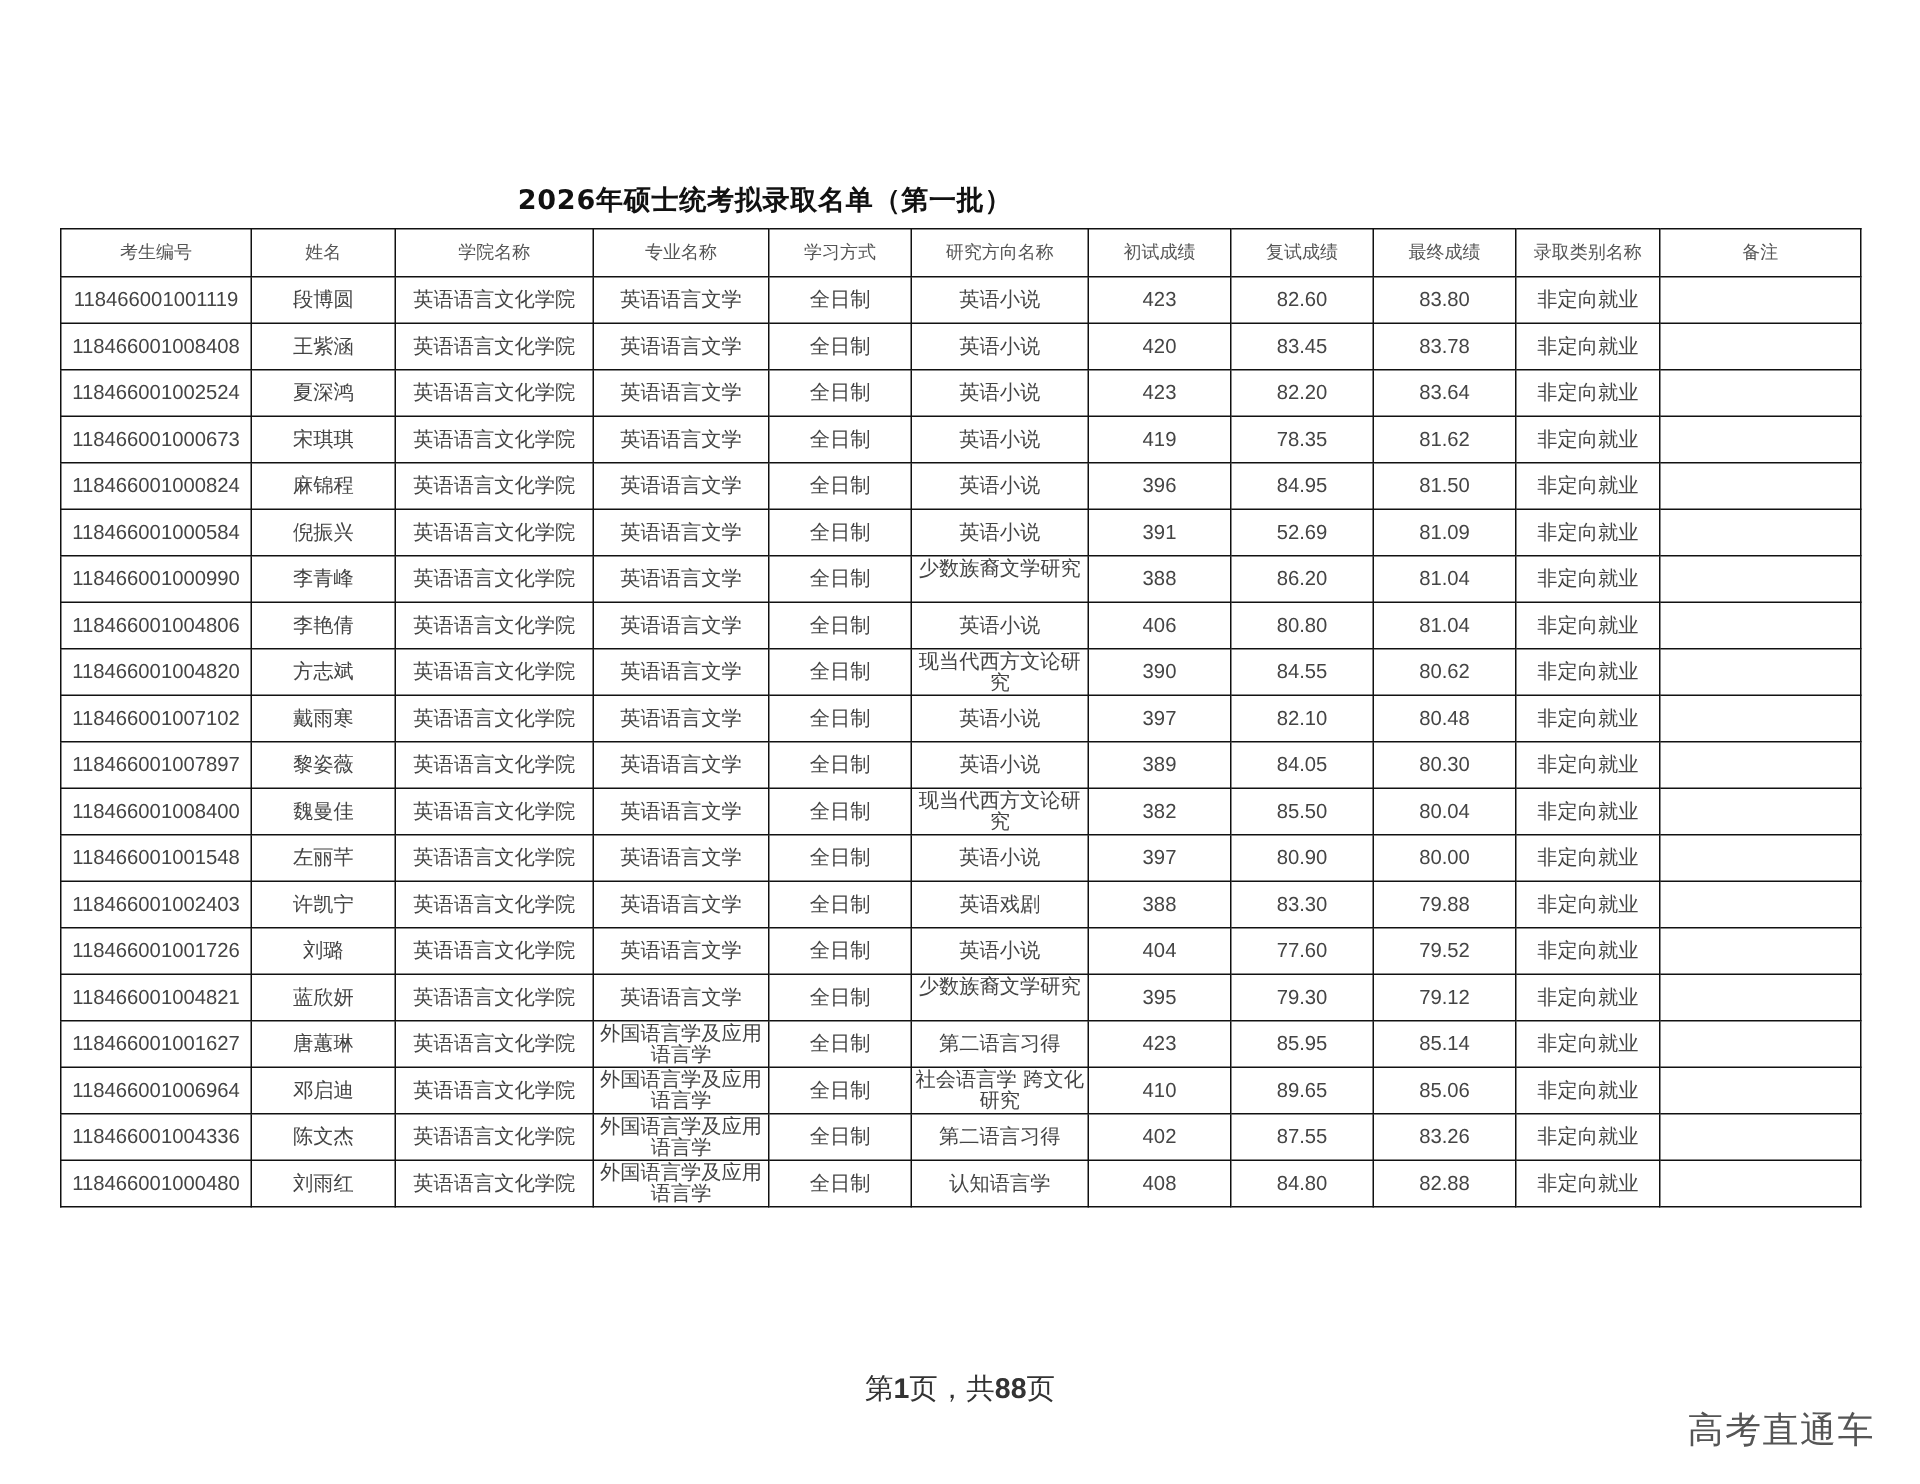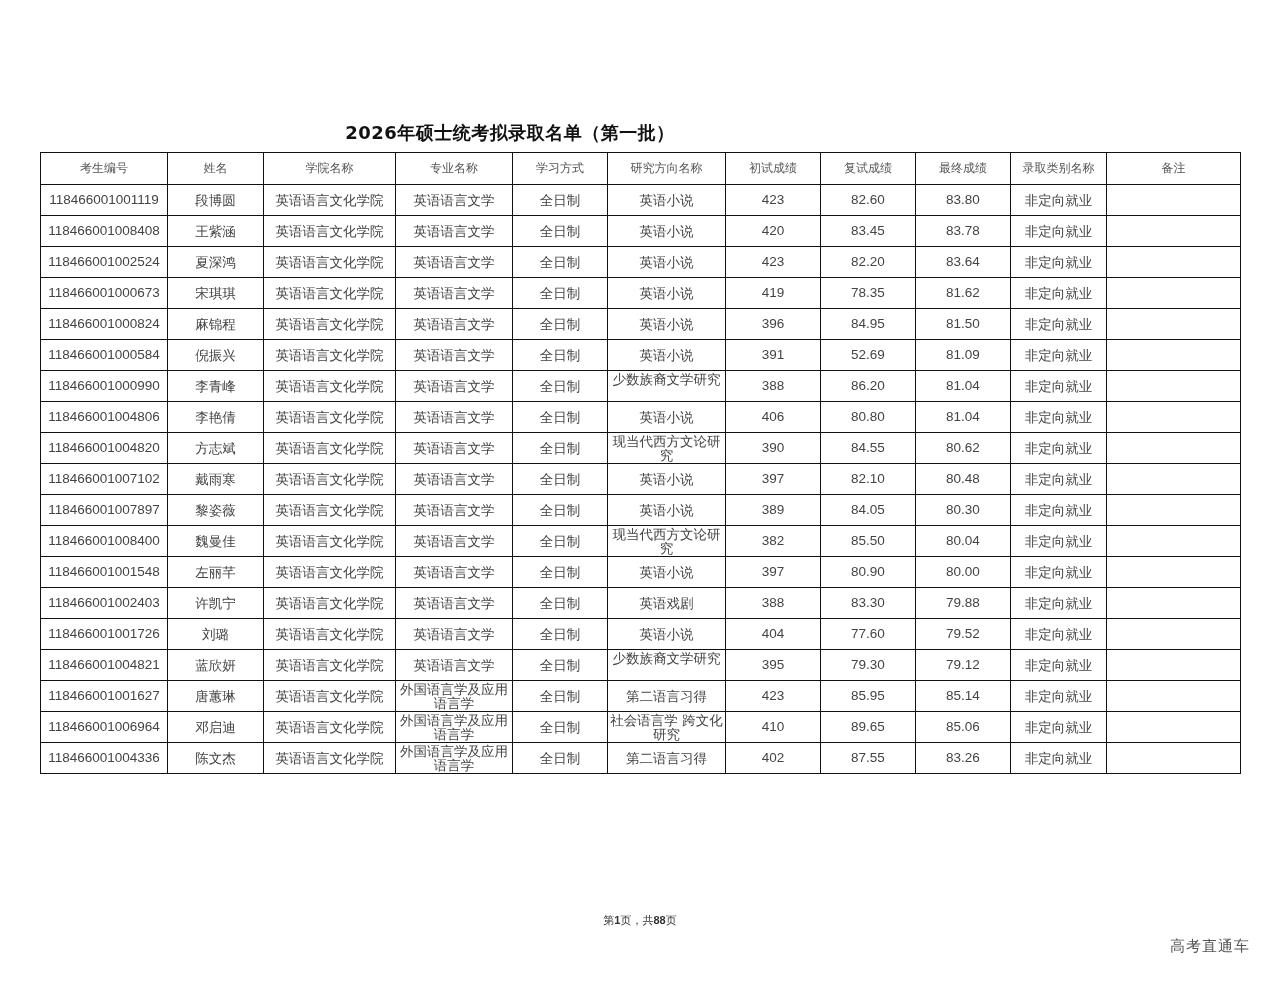--- a/index.html
+++ b/index.html
@@ -15,23 +15,23 @@
   table.admit th { height: 31px; font-weight: normal; font-size: 12px; color: #555;
                 font-family: "DejaVu Serif", "Liberation Serif", serif; }
   table.admit td { height: 30px; font-size: 13.5px; color: #444; line-height: 14px; }
   td.num { font-family: "Liberation Sans", "DejaVu Sans", sans-serif; font-size: 14px; color: #222; }
   td.id { font-family: "Liberation Sans", "DejaVu Sans", sans-serif; font-size: 14px; color: #222;
           text-align: left; padding-left: 7px; }
   td.wrap { font-size: 13px; line-height: 15px; }
   .wrap-inner { height: 30px; overflow: hidden; display: flex; flex-direction: column;
                 justify-content: flex-start; padding-top: 1px; box-sizing: border-box; }
   .footer { position: absolute; top: 913px; left: 0; width: 1280px; text-align: center;
-            font-size: 11px; color: #333; }
+            font-size: 19px; color: #333; }
   .footer b { font-family: "Liberation Sans", sans-serif; }
-  .watermark { position: absolute; right: 30px; top: 937px; font-size: 15px; color: #555;
+  .watermark { position: absolute; right: 30px; top: 937px; font-size: 24px; color: #555;
                font-family: "DejaVu Sans", "Liberation Sans", sans-serif; letter-spacing: 1px; }
 </style>
 </head>
 <body>
 
 <div class="title">2026年硕士统考拟录取名单（第一批）</div>
 
 <table class="admit">
   <colgroup>
     <col style="width:127px">
@@ -318,20 +318,35 @@
           <div class="wrap-inner">外国语言学及应用语言学</div>
         </td>
         <td>全日制</td>
         <td>第二语言习得</td>
         <td class="num">402</td>
         <td class="num">87.55</td>
         <td class="num">83.26</td>
         <td>非定向就业</td>
         <td></td>
       </tr>
+      <tr>
+        <td class="id">118466001000480</td>
+        <td>刘雨红</td>
+        <td>英语语言文化学院</td>
+        <td class="wrap">
+          <div class="wrap-inner">外国语言学及应用语言学</div>
+        </td>
+        <td>全日制</td>
+        <td>认知语言学</td>
+        <td class="num">408</td>
+        <td class="num">84.80</td>
+        <td class="num">82.88</td>
+        <td>非定向就业</td>
+        <td></td>
+      </tr>
     </tbody>
 </table>
 
 <div class="footer">
   <span>第</span><b>1</b><span>页，共</span><b>88</b><span>页</span>
 </div>
 
 <div class="watermark">高考直通车</div>
 
 </body></html>

